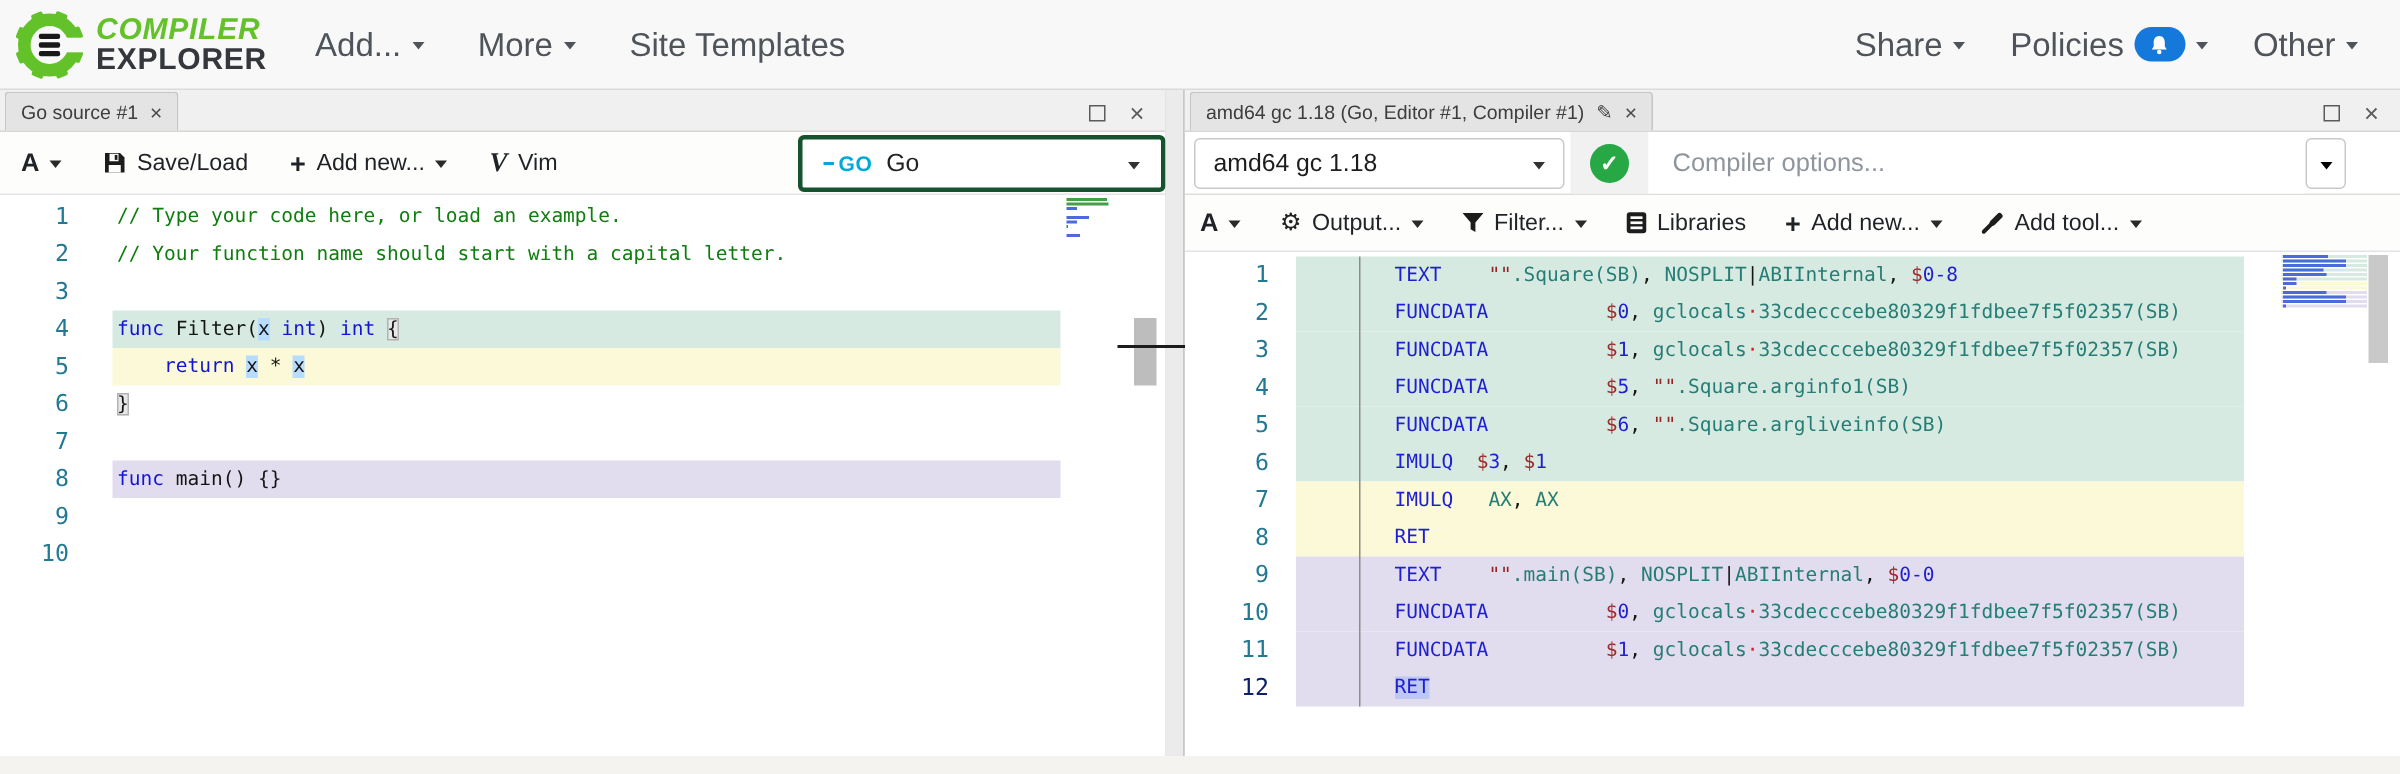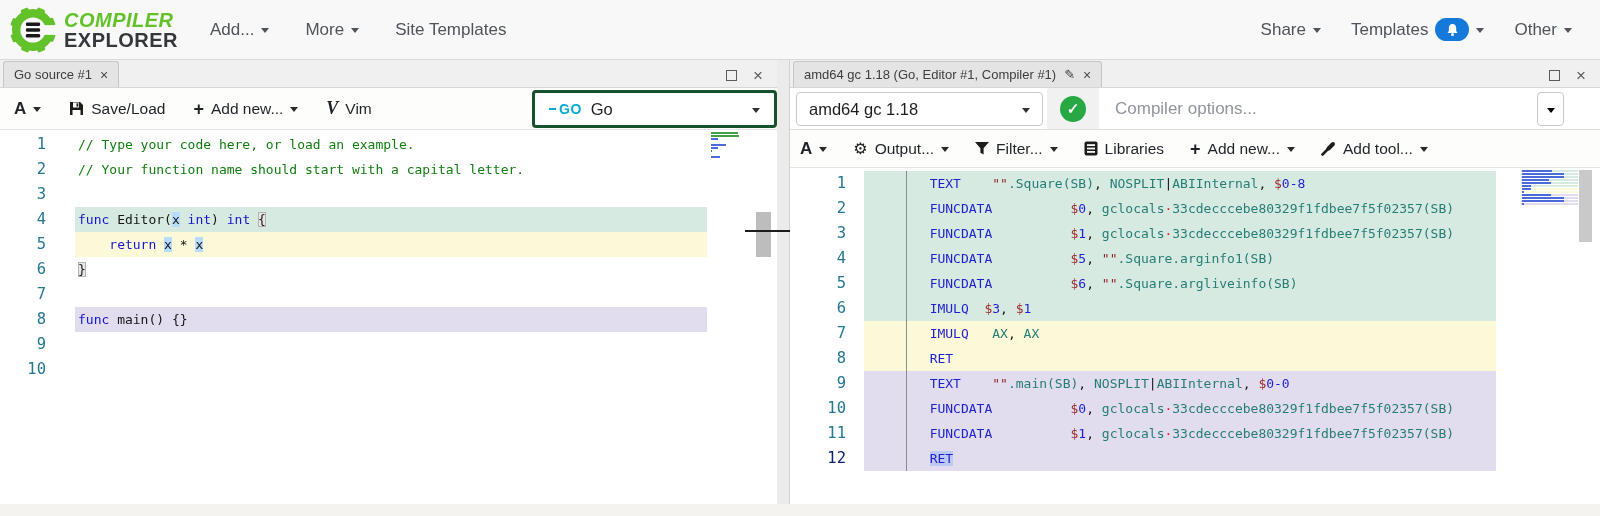--- a/index.html
+++ b/index.html
@@ -11,21 +11,21 @@
   .navbar { position:absolute; left:0; top:0; width:1600px; height:60px;
             background:#f8f8f8; border-bottom:1px solid #dadada;
             display:flex; align-items:center; }
   .logo { display:flex; align-items:center; gap:8px; margin-left:10px; cursor:pointer; }
   .logo-text { display:flex; flex-direction:column; line-height:20px; font-weight:bold;
                font-size:20px; letter-spacing:.5px; }
   .logo-text .l1 { color:#63c22a;font-style:italic; }
   .logo-text .l2 { color:#34373c; }
   .nav-menu { display:flex; align-items:center; gap:36px; margin-left:32px; }
   .nav-menu-right { margin-left:auto; margin-right:28px; gap:30px; }
-  .nav-item { color:#4f545a; font-size:17px; display:flex; align-items:center; gap:7px;
+  .nav-item { color:#4f545a; font-size:22px; display:flex; align-items:center; gap:7px;
               cursor:pointer; white-space:nowrap; }
   .caret { display:inline-block; width:0; height:0; border-left:4.5px solid transparent;
            border-right:4.5px solid transparent; border-top:5px solid currentColor;
            margin-top:2px; }
   .bell-pill { width:34px; height:23px; background:#1578db; border-radius:12px;
                display:inline-flex; align-items:center; justify-content:center; }
 
   
   .workspace { position:absolute; left:0; top:60px; right:0; bottom:0; }
   .pane { position:absolute; top:0; bottom:0; background:#22c55e; }
@@ -188,21 +188,21 @@
         <span>Site Templates</span>
       </div>
     </nav>
 
     <nav class="nav-menu nav-menu-right">
       <div class="nav-item">
         <span>Share</span>
         <span class="caret"></span>
       </div>
       <div class="nav-item">
-        <span>Templates</span>
+        <span>Policies</span>
         <span class="bell-pill">
           <svg width="13" height="14" viewBox="0 0 13 14">
             <path d="M6.5 1 C4 1 2.8 3 2.8 5.2 L2.8 8 L1.5 10 L11.5 10 L10.2 8 L10.2 5.2 C10.2 3 9 1 6.5 1 Z" fill="#fff"></path>
             <circle cx="6.5" cy="11.6" r="1.5" fill="#fff"></circle>
           </svg>
         </span>
         <span class="caret"></span>
       </div>
       <div class="nav-item">
         <span>Other</span>
@@ -265,21 +265,21 @@
             <div class="ln-num">6</div>
             <div class="ln-num">7</div>
             <div class="ln-num">8</div>
             <div class="ln-num">9</div>
             <div class="ln-num">10</div>
           </div>
         <div class="lines">
             <div class="code-line"><span class="tk-cm">// Type your code here, or load an example.</span></div>
             <div class="code-line"><span class="tk-cm">// Your function name should start with a capital letter.</span></div>
             <div class="code-line"></div>
-            <div class="code-line bg-teal"><span class="tk-kw">func</span><span class="tk-pl"> Editor(</span><span class="tk-hl">x</span><span class="tk-pl"> </span><span class="tk-kw">int</span><span class="tk-pl">) </span><span class="tk-kw">int</span><span class="tk-pl"> </span><span class="tk-bm">{</span></div>
+            <div class="code-line bg-teal"><span class="tk-kw">func</span><span class="tk-pl"> Filter(</span><span class="tk-hl">x</span><span class="tk-pl"> </span><span class="tk-kw">int</span><span class="tk-pl">) </span><span class="tk-kw">int</span><span class="tk-pl"> </span><span class="tk-bm">{</span></div>
             <div class="code-line bg-yellow"><span class="tk-pl">    </span><span class="tk-kw">return</span><span class="tk-pl"> </span><span class="tk-hl">x</span><span class="tk-pl"> * </span><span class="tk-hl">x</span></div>
             <div class="code-line"><span class="tk-bm">}</span></div>
             <div class="code-line"></div>
             <div class="code-line bg-purple"><span class="tk-kw">func</span><span class="tk-pl"> main() {}</span></div>
             <div class="code-line"></div>
           </div>
         <div class="minimap">
             <div class="mini-row">
               <span class="mini-bar" style="width: 26.66px; background: rgb(68, 160, 68);"></span>
             </div>

